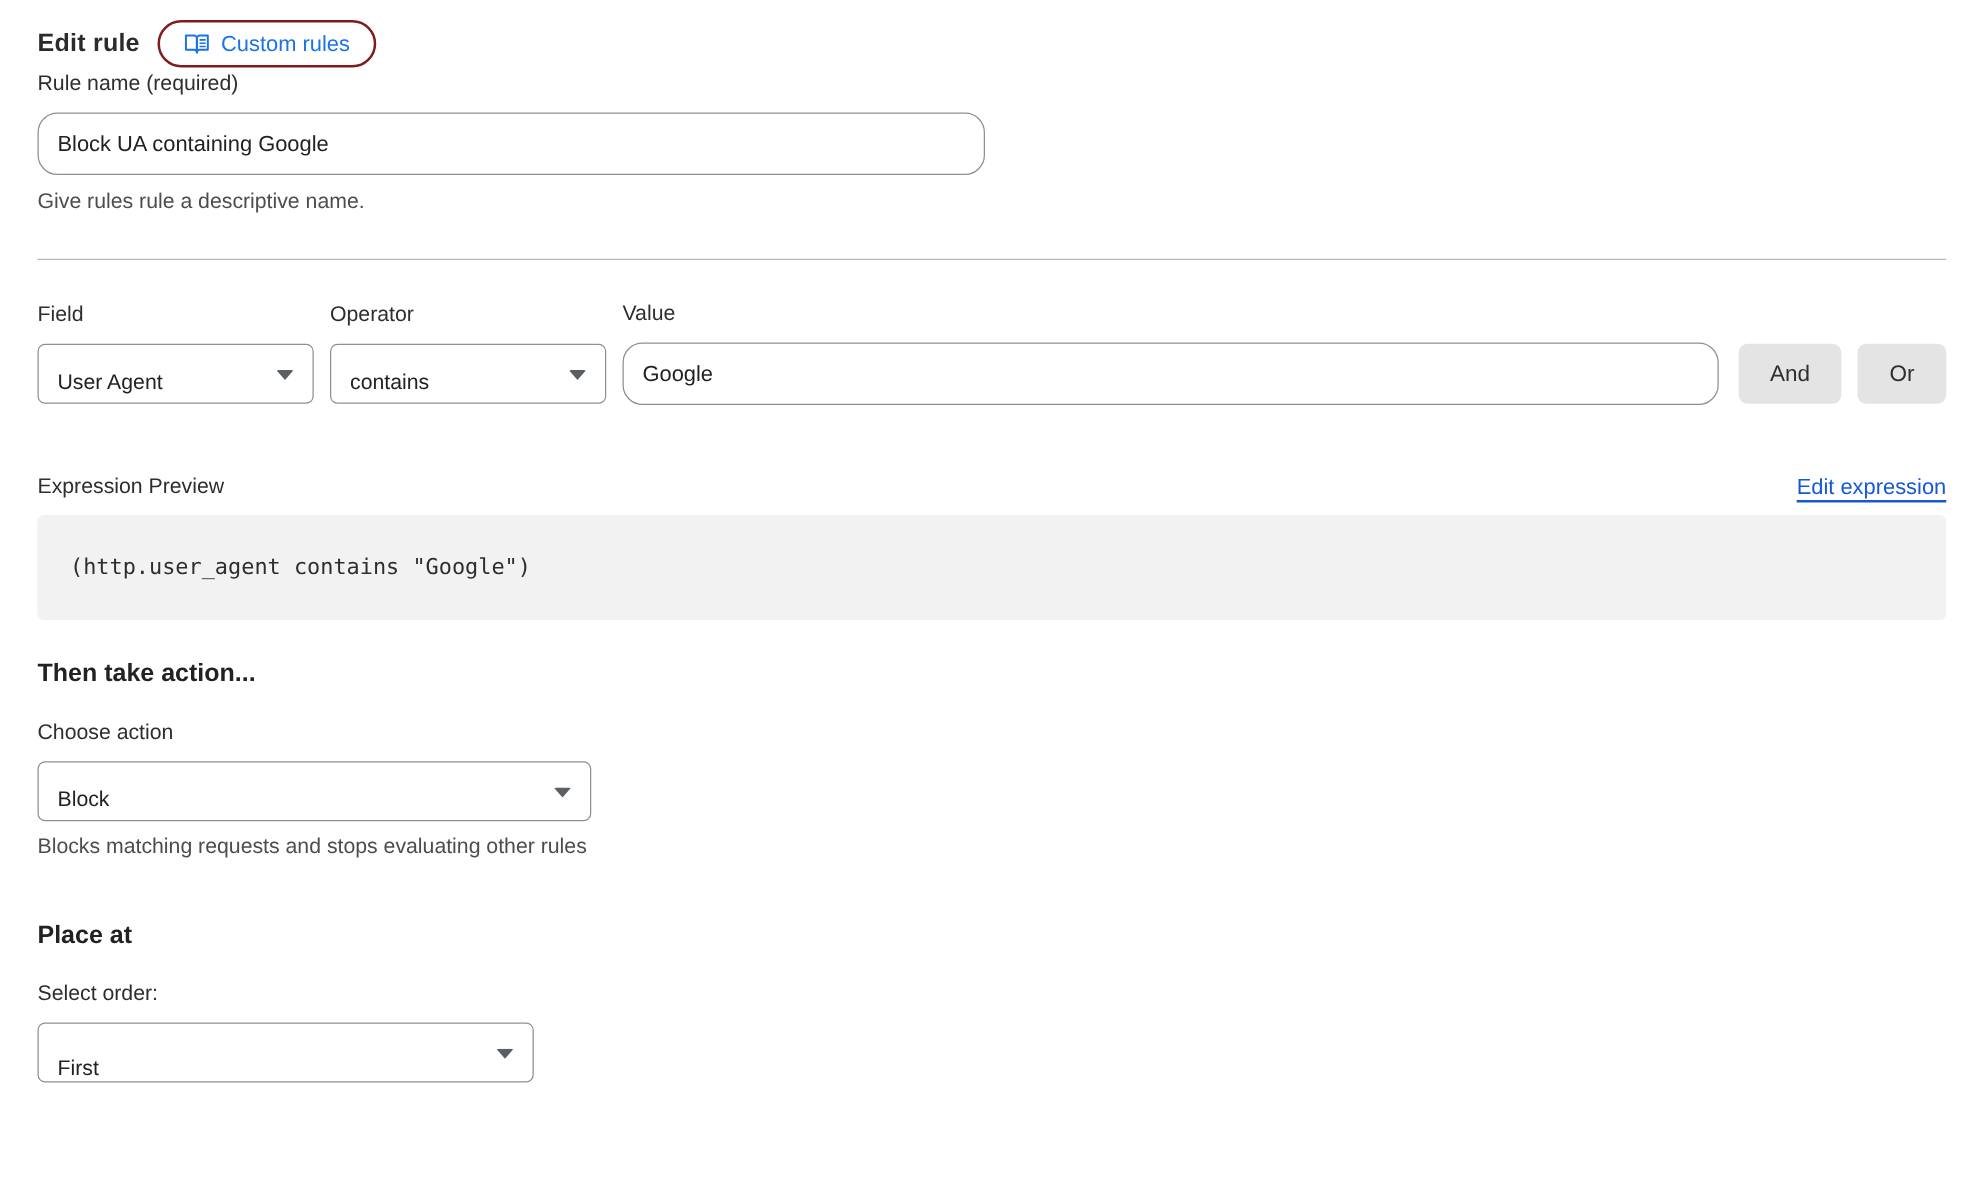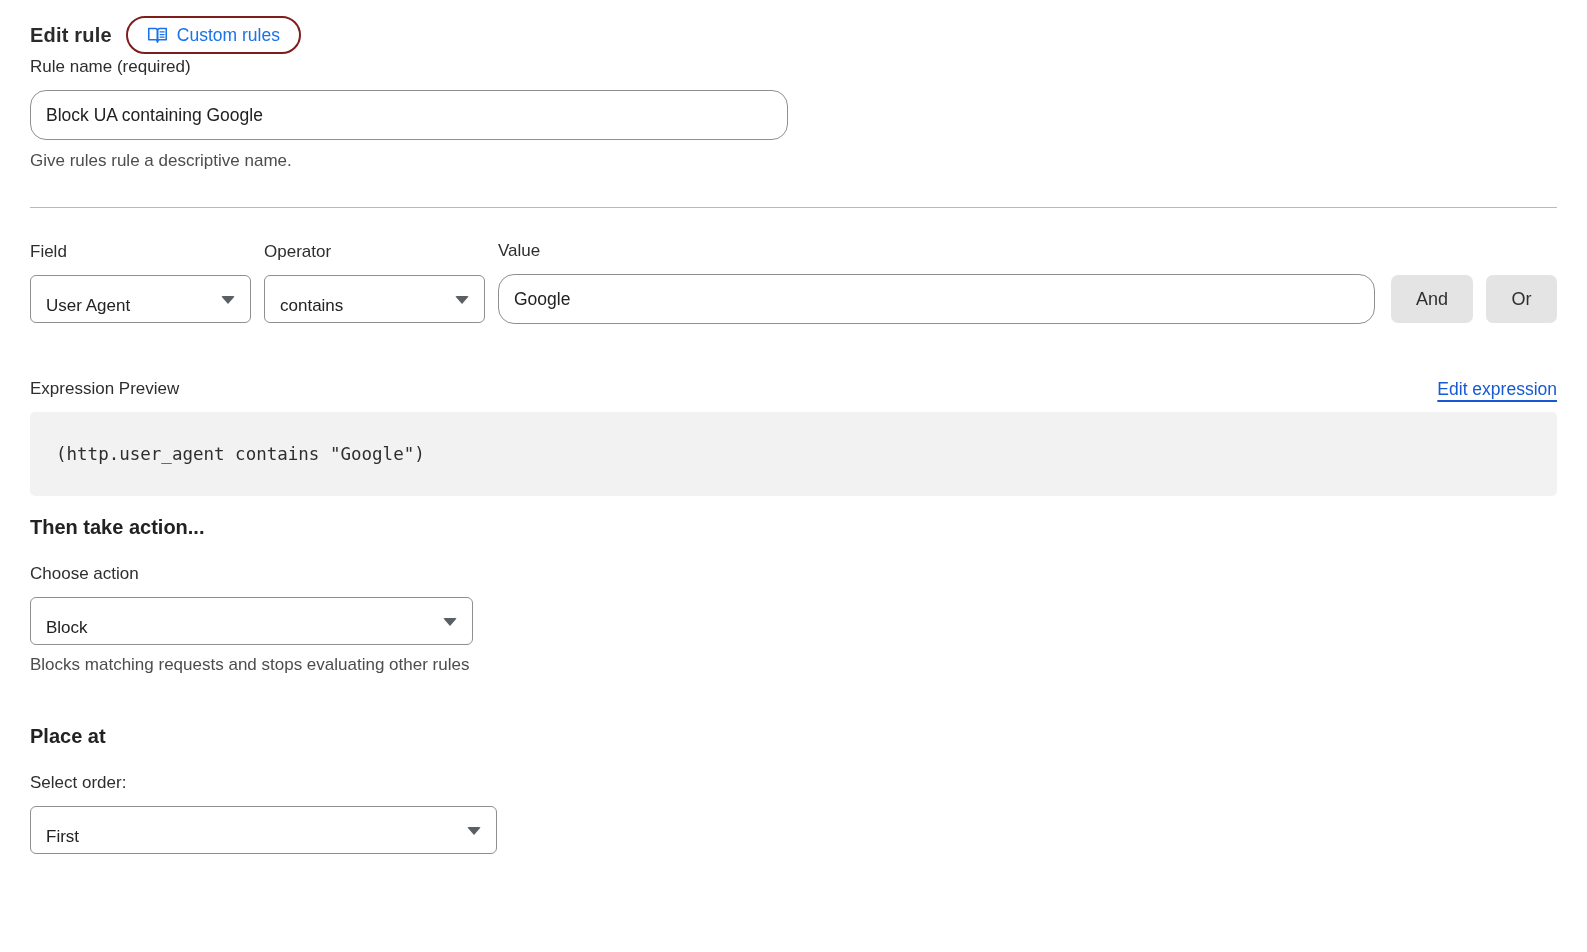--- a/index.html
+++ b/index.html
@@ -75,26 +75,26 @@
     font-size: 17.5px; color: #1659d2; text-decoration: underline;
     text-underline-offset: 5px; text-decoration-thickness: 2px; cursor: pointer;
   }
   .code-block {
     margin-top: 12px; height: 84px; background: #f2f2f2; border-radius: 5px;
     display: flex; align-items: center; padding: 0 26px;
   }
   .code-text { font-family: "DejaVu Sans Mono", monospace; font-size: 17.5px; color: #2e2e2e; }
 
   
-  .section-heading { margin-top: 20px; font-size: 20px; font-weight: 700; color: #222; }
+  .section-heading { margin-top: 32px; font-size: 20px; font-weight: 700; color: #222; }
   .sub-label { margin-top: 24px; display: block; }
   .action-select { width: 443px; margin-top: 12px; }
   .action-help { margin-top: 9px; }
   .place-heading { margin-top: 50px; }
-  .order-select { width: 467px; margin-top: 12px; }
+  .order-select { width: 397px; margin-top: 12px; align-items: flex-end; }
 </style>
 </head>
 <body>
 
 <div class="page">
 
   <div class="header-row">
     <h1 class="page-title">Edit rule</h1>
     <button class="docs-pill">
       <span>

